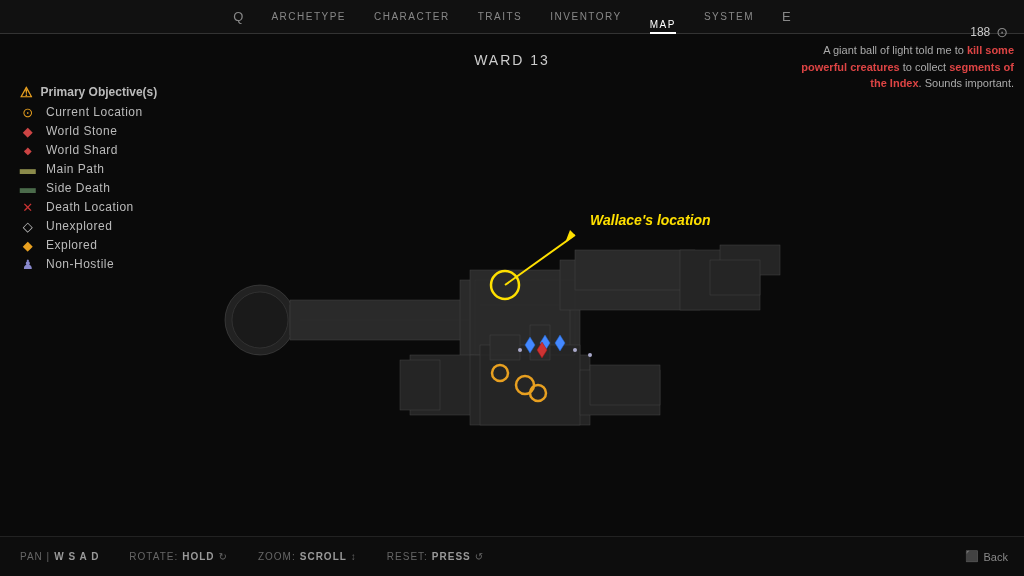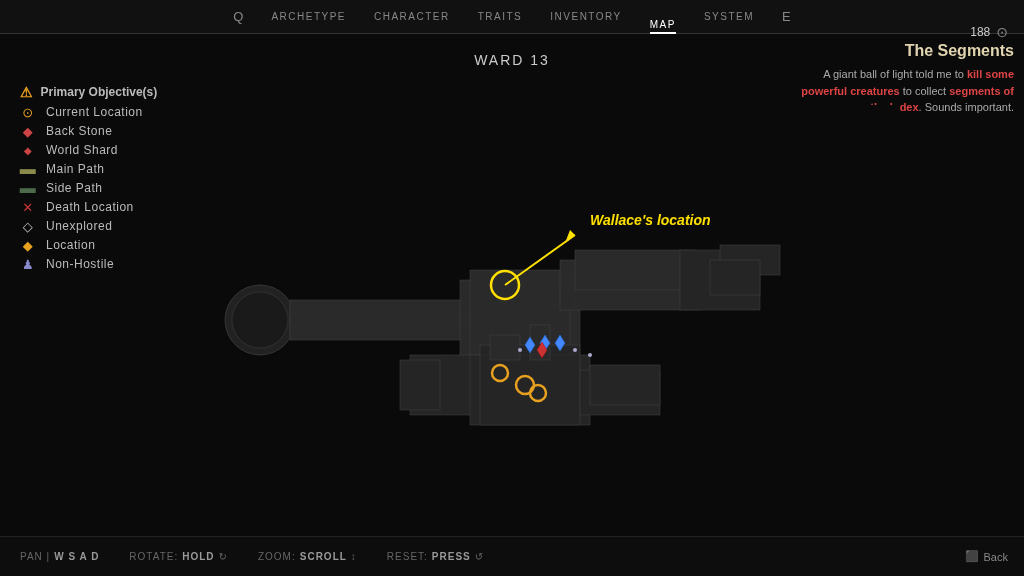--- a/index.html
+++ b/index.html
@@ -213,63 +213,62 @@
     <span class="nav-counter">188</span>
     <span style="color:#888; font-size:14px;">⊙</span>
   </div>
 </div>
 
 <div class="map-area">
 
   <div class="map-title">Ward 13</div>
 
   <div class="objective-panel">
-    <div class="objective-title">The Segments</div>
     <div class="objective-text">
       A giant ball of light told me to <strong>kill some powerful creatures</strong> to collect <strong>segments of the Index</strong>. Sounds important.
     </div>
   </div>
 
   <div class="primary-obj">
     <span class="primary-obj-icon">⚠</span>
     <span>Primary Objective(s)</span>
   </div>
 
   <div class="legend" style="top:70px;">
     <div class="legend-item">
       <span class="legend-icon" style="color:#e8a020;">⊙</span>
       <span>Current Location</span>
     </div>
     <div class="legend-item">
       <span class="legend-icon" style="color:#cc4444;">◆</span>
-      <span>Back Stone</span>
+      <span>World Stone</span>
     </div>
     <div class="legend-item">
       <span class="legend-icon" style="color:#cc4444; font-size:10px;">◆</span>
       <span>World Shard</span>
     </div>
     <div class="legend-item">
       <span class="legend-icon" style="color:#8b8b4b; font-size:16px;">▬</span>
       <span>Main Path</span>
     </div>
     <div class="legend-item">
       <span class="legend-icon" style="color:#4b6b4b; font-size:16px;">▬</span>
-      <span>Side Path</span>
+      <span>Side Death</span>
     </div>
     <div class="legend-item">
       <span class="legend-icon" style="color:#cc3333;">✕</span>
       <span>Death Location</span>
     </div>
     <div class="legend-item">
       <span class="legend-icon" style="color:#cccccc;">◇</span>
       <span>Unexplored</span>
     </div>
     <div class="legend-item">
       <span class="legend-icon" style="color:#e8a020;">◆</span>
-      <span>Location</span>
+      <span>Explored</span>
     </div>
     <div class="legend-item">
       <span class="legend-icon" style="color:#8888cc;">♟</span>
       <span>Non-Hostile</span>
     </div>
   </div>
 
   <div class="map-svg-container">
     <svg width="720" height="400" viewBox="0 0 720 400">
 

